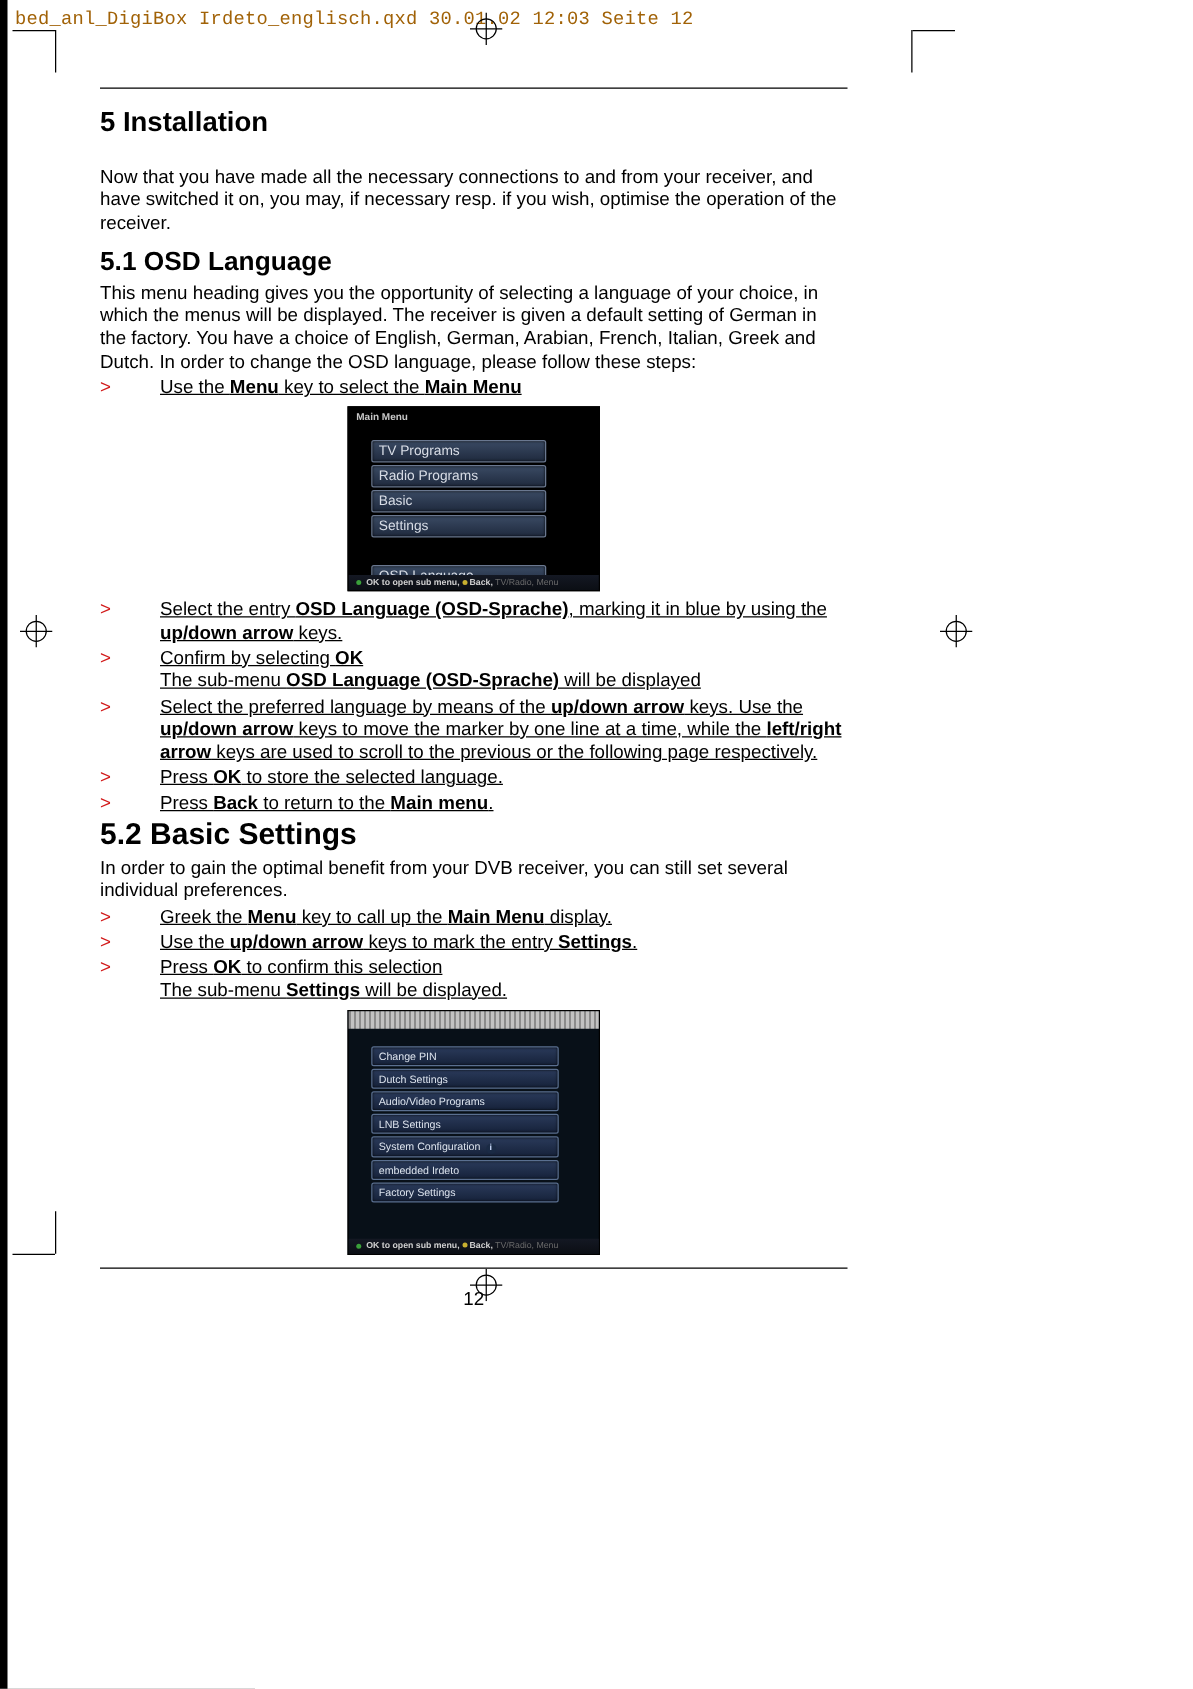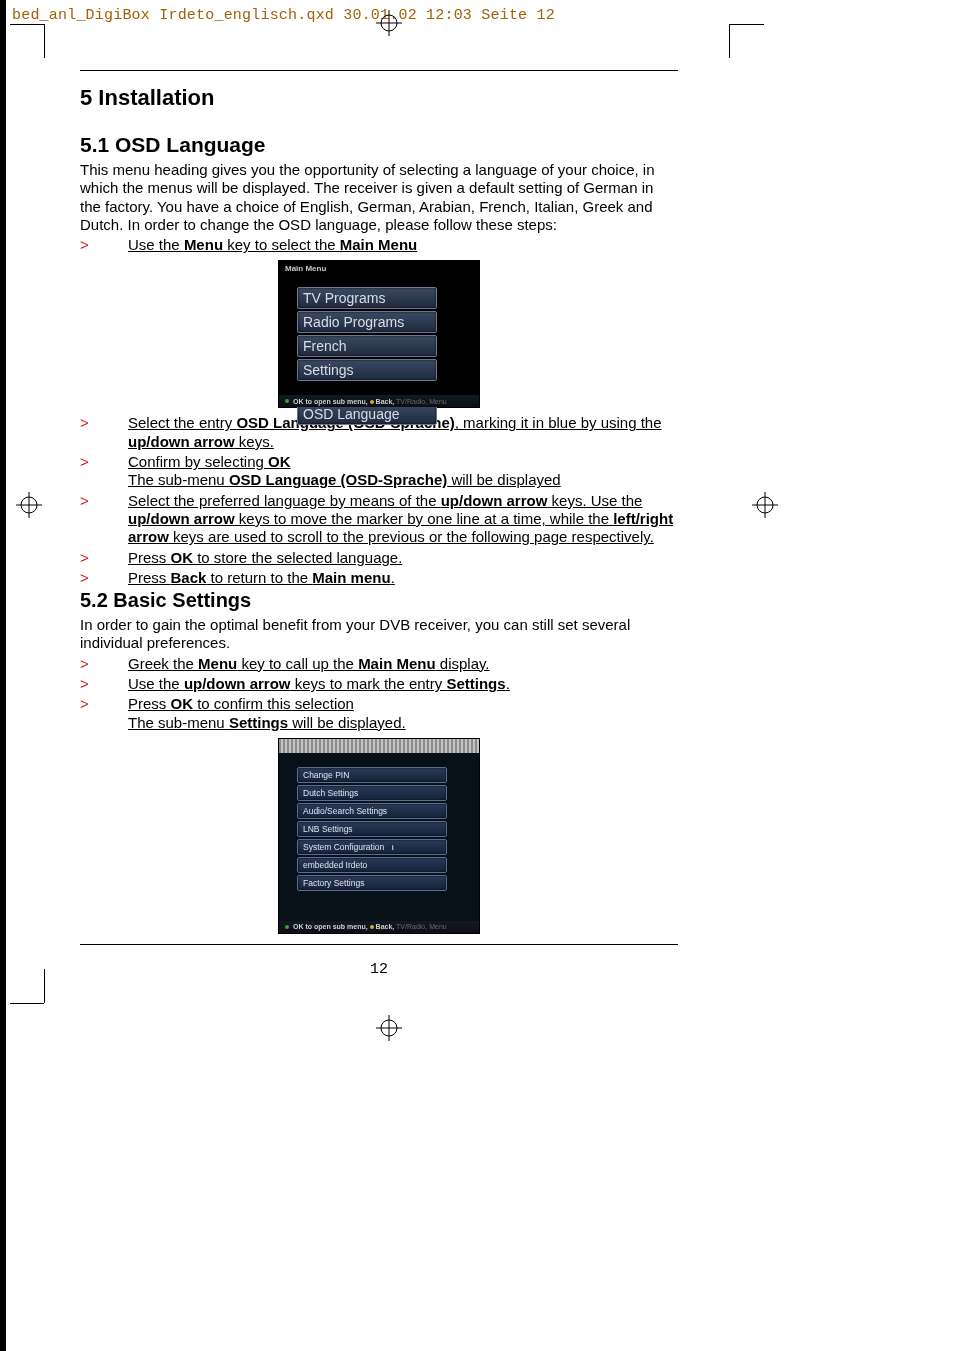--- a/index.html
+++ b/index.html
@@ -26,36 +26,36 @@
 
   .content {
     position: absolute;
     left: 80px; top: 70px; width: 598px;
     color: #000;
   }
   .rule { border: none; border-top: 1.5px solid #000; width: 598px; margin-bottom: 14px; }
   .frule { border: none; border-top: 1.5px solid #000; width: 598px; margin-top: 10px; margin-bottom: 6px; }
   h2.h5 { font-size: 22px; font-weight: bold; margin-bottom: 22px; }
   h3.h51 { font-size: 21px; font-weight: bold; margin-bottom: 4px; margin-top: 10px; }
-  h3.h52 { font-size: 20px; font-weight: bold; margin-bottom: 4px; }
+  h3.h52 { font-size: 24px; font-weight: bold; margin-bottom: 4px; }
   p.body { font-size: 15px; line-height: 1.22; margin-bottom: 2px; }
   .steps { margin-top: 2px; }
   .step { display: flex; font-size: 15px; line-height: 1.22; margin-bottom: 2px; }
   .step .gt { color: #d21a1a; width: 48px; flex: 0 0 48px; }
   .step .txt { flex: 1; text-decoration: underline; }
   .b { font-weight: 800; }
 
   .osd { width: 202px; height: 148px; margin: 6px auto 6px auto; background: #000; position: relative; border: 1px solid #000; }
   .osd-title { position: absolute; top: 3px; left: 6px; color: #c8c8c8; font-size: 8px; font-weight: bold; }
   .osd-list { position: absolute; top: 26px; left: 18px; width: 140px; }
   .osd-item {
     background: linear-gradient(#3a4a63, #1f2a3e);
     border: 1px solid #6a7890;
     border-radius: 2px;
-    color: #d8dde6; font-size: 14px; padding: 2px 5px; margin-bottom: 2px;
+    color: #d8dde6; font-size: 11px; padding: 2px 5px; margin-bottom: 2px;
     box-shadow: inset 0 0 2px #000;
   }
   .osd-sep { height: 20px; }
   .osd-footer { position: absolute; bottom: 2px; left: 4px; right: 4px; font-size: 7px; color: #6a6a6a; }
   .osd-footer .w { color: #d0d0d0; font-weight: bold; }
   .osd-footer-bar { position:absolute; bottom:0; left:0; right:0; height:12px; background: linear-gradient(#141823,#0b0e14); display:flex; align-items:center; padding-left:6px; gap:4px; }
   .dot-g { width:4px; height:4px; border-radius:50%; background:#3aa03a; display:inline-block;}
   .dot-y { width:4px; height:4px; border-radius:50%; background:#c8b030; display:inline-block;}
 
   .osd2 { width: 202px; height: 196px; margin: 6px auto 0 auto; background: #081018; position: relative; border: 1px solid #000; }
@@ -68,21 +68,21 @@
   .osd2-item {
     background: linear-gradient(#2a3a5a, #16223a);
     border: 1px solid #5a6f90;
     border-radius: 2px;
     color: #dde4ee; font-size: 8.5px; padding: 2px 5px; margin-bottom: 2px;
     box-shadow: inset 0 0 2px #000;
     white-space: nowrap;
   }
   .info-icon { display:inline-block; width:8px; height:8px; border-radius:50%; background:#1a2a44; color:#cfe0ff; font-size:7px; line-height:8px; text-align:center; font-weight:bold; margin-left:2px; }
 
-  .page-num { text-align: center; font-size: 15px; margin-top: 16px; font-family: Liberation Mono, monospace; }
+  .page-num { text-align: center; font-size: 15px; margin-top: 16px; }
 
 </style>
 </head>
 <body>
 
 <div class="page">
   <div class="spine"></div>
 
   <div class="header-line">bed_anl_DigiBox Irdeto_englisch.qxd  30.01.02  12:03  Seite 12</div>
 
@@ -119,39 +119,40 @@
         <circle cx="13" cy="13" r="8" fill="none" stroke="#000" stroke-width="1"></circle>
         <line x1="0" y1="13" x2="26" y2="13" stroke="#000" stroke-width="1"></line>
         <line x1="13" y1="0" x2="13" y2="26" stroke="#000" stroke-width="1"></line>
       </svg>
   </div>
 
   <div class="content">
     <hr class="rule">
 
     <h2 class="h5">5 Installation</h2>
+    <p class="body">Now that you have made all the necessary connections to and from your receiver, and have switched it on, you may, if necessary resp. if you wish, optimise the operation of the receiver.</p>
 
     <h3 class="h51">5.1 OSD Language</h3>
     <p class="body">This menu heading gives you the opportunity of selecting a language of your choice, in which the menus will be displayed. The receiver is given a default setting of German in the factory. You have a choice of English, German, Arabian, French, Italian, Greek and Dutch. In order to change the OSD language, please follow these steps:</p>
 
     <div class="steps">
       <div class="step">
         <span class="gt">&gt;</span>
         <span class="txt">
           <span>Use the </span><span class="b">Menu</span><span> key to select the </span><span class="b">Main Menu</span>
         </span>
       </div>
     </div>
 
     <div class="osd">
       <div class="osd-title">Main Menu</div>
       <div class="osd-list">
         <div class="osd-item">TV Programs</div>
         <div class="osd-item">Radio Programs</div>
-        <div class="osd-item">French</div>
+        <div class="osd-item">Basic</div>
         <div class="osd-item">Settings</div>
         <div class="osd-sep"></div>
         <div class="osd-item">OSD Language</div>
       </div>
       <div class="osd-footer-bar">
         <span class="dot-g"></span>
         <span class="osd-footer" style="position:static;">
           <span class="w">OK</span><span class="w"> to open sub menu, </span><span class="dot-y"></span> <span class="w">Back,</span><span> TV/Radio, Menu</span>
         </span>
       </div>
@@ -214,21 +215,21 @@
           <span>The sub-menu </span><span class="b">Settings</span><span> will be displayed.</span>
         </span>
       </div>
     </div>
 
     <div class="osd2">
       <div class="osd2-topnoise"></div>
       <div class="osd2-list">
         <div class="osd2-item">Change PIN</div>
         <div class="osd2-item">Dutch Settings</div>
-        <div class="osd2-item">Audio/Search Settings</div>
+        <div class="osd2-item">Audio/Video Programs</div>
         <div class="osd2-item">LNB Settings</div>
         <div class="osd2-item"><span>System Configuration</span> <span class="info-icon">i</span></div>
         <div class="osd2-item">embedded Irdeto</div>
         <div class="osd2-item">Factory Settings</div>
       </div>
       <div class="osd-footer-bar">
         <span class="dot-g"></span>
         <span class="osd-footer" style="position:static;">
           <span class="w">OK</span><span class="w"> to open sub menu, </span><span class="dot-y"></span> <span class="w">Back,</span><span> TV/Radio, Menu</span>
         </span>

